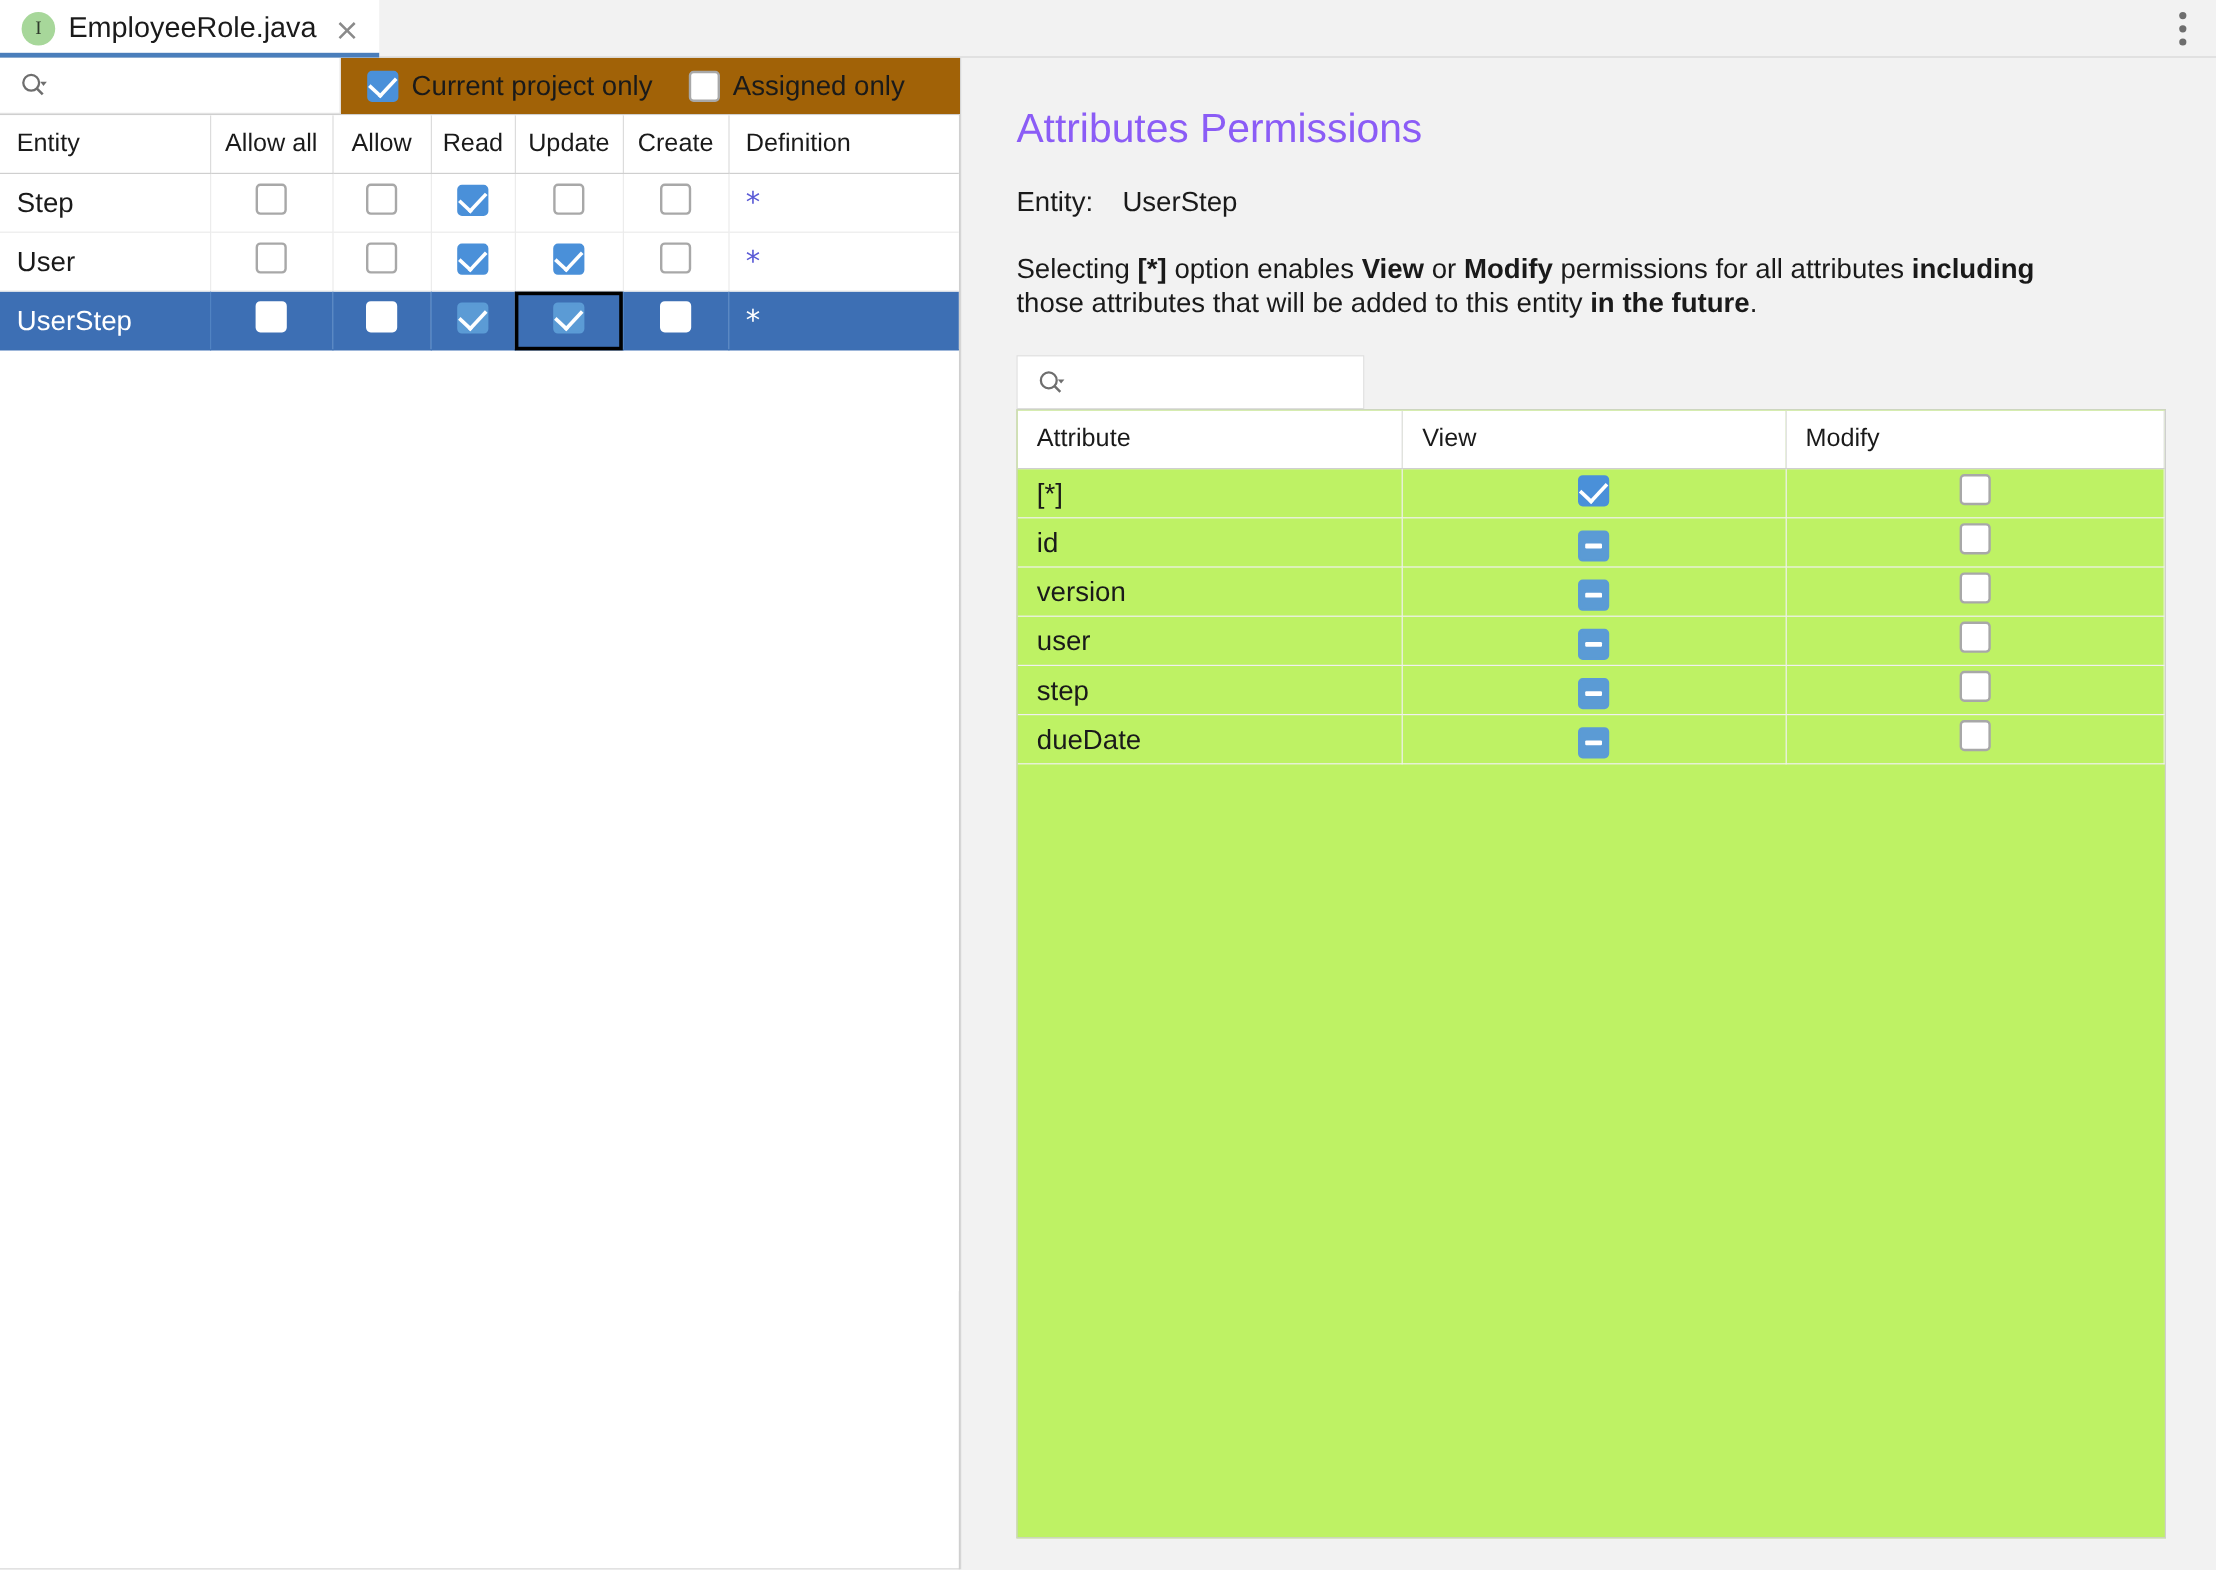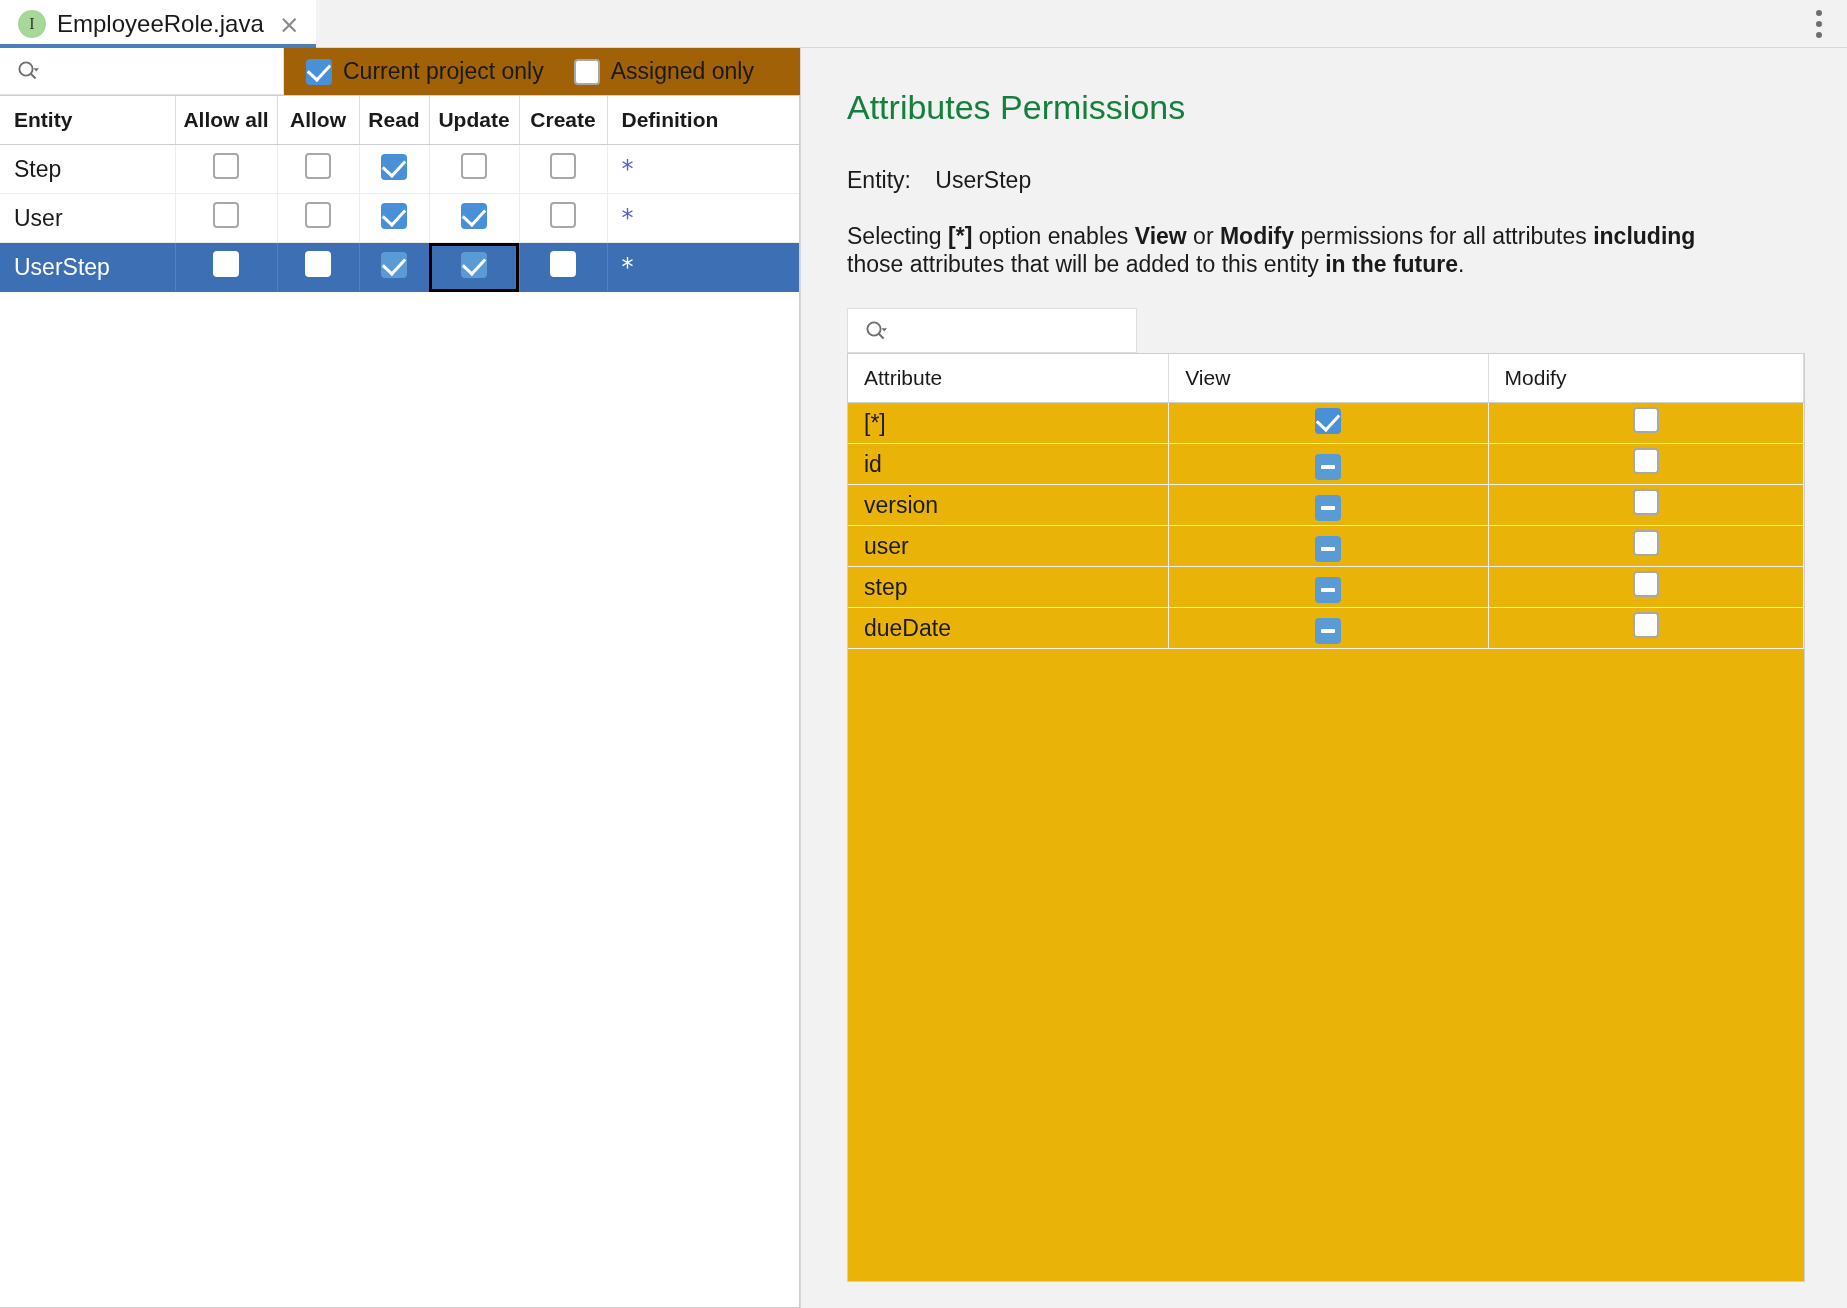--- a/index.html
+++ b/index.html
@@ -194,21 +194,21 @@
     min-height: 0;
     overflow: hidden;
     width: 800px;
   }
   table.grid {
     width: 100%;
     border-collapse: collapse;
     table-layout: fixed;
   }
   table.grid th {
-    font-weight: bold;
+    font-weight: normal;
     font-size: 21px;
     color: #1a1a1a;
     text-align: left;
     padding: 12px 14px;
     border-right: 1px solid #dcdcdc;
     border-bottom: 1px solid #cfcfcf;
     background: #ffffff;
     height: 48px;
   }
   table.grid th.c { text-align: center; padding-left: 0; padding-right: 0; }
@@ -260,22 +260,22 @@
     flex: 1 1 auto;
     background: #f2f2f2;
     padding: 22px 42px 0 46px;
     min-height: 0;
     display: flex;
     flex-direction: column;
     border-left: 1px solid #d6d6d6;
   }
   .panel-title {
     font-size: 34px;
-    color: #15803d;
-    margin: 18px 0 40px 0;
+    color: #8b5cf6;
+    margin: 18px 0 28px 0;
     font-weight: normal;
   }
   .entity-line {
     font-size: 23px;
     color: #1a1a1a;
     margin-bottom: 28px;
   }
   .entity-line .lbl { margin-right: 18px; }
   .desc {
     font-size: 23px;
@@ -290,21 +290,21 @@
     width: 290px;
     height: 45px;
     background: #ffffff;
     border: 1px solid #dedede;
     display: flex;
     align-items: center;
     padding-left: 16px;
     margin-bottom: 0;
   }
   .attr-table-wrap {
-    background: #eab308;
+    background: #bef264;
     border: 1px solid #cfcfcf;
     flex: 1 1 auto;
     min-height: 0;
     margin-bottom: 26px;
     overflow: hidden;
   }
   table.attrgrid {
     width: 100%;
     border-collapse: collapse;
     table-layout: fixed;

